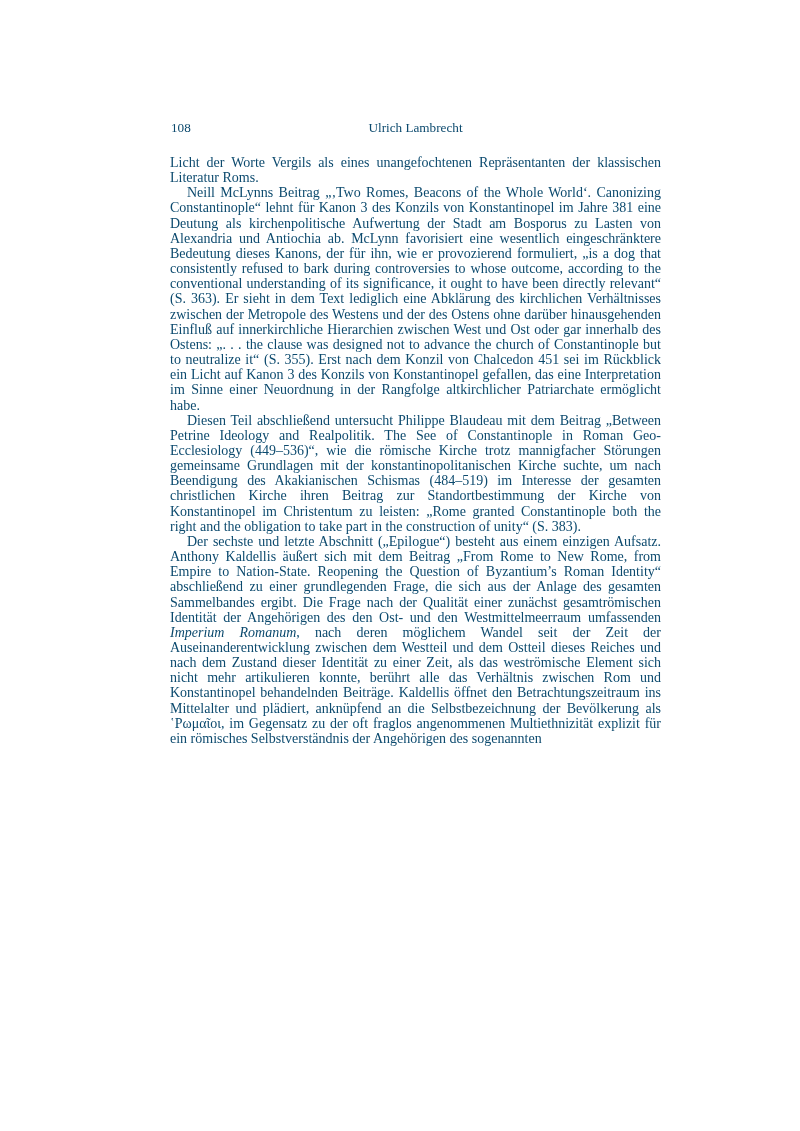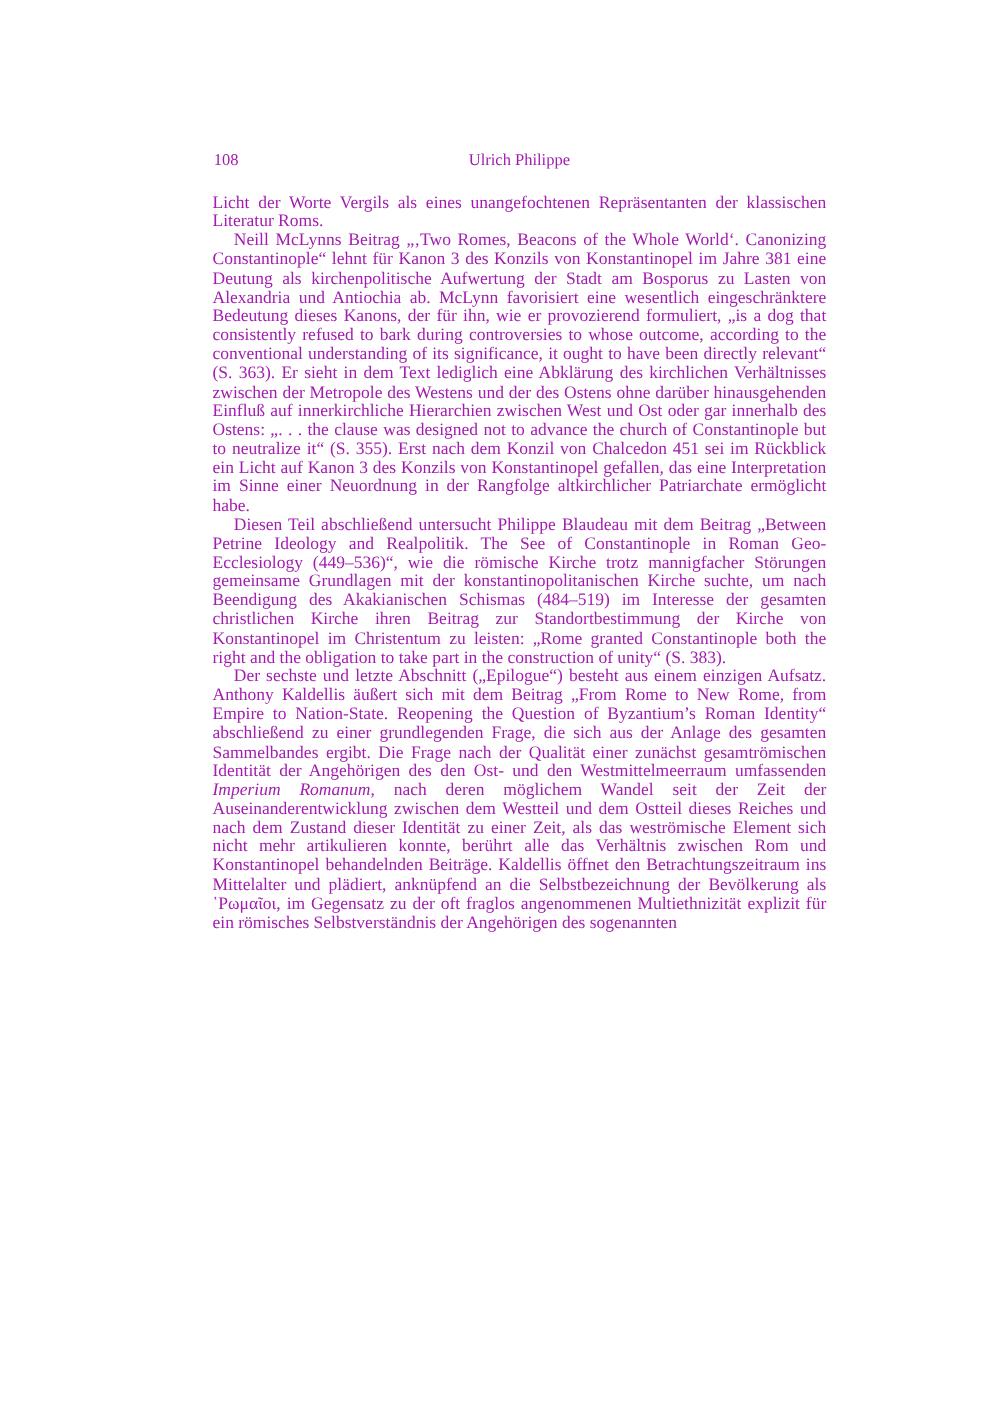--- a/index.html
+++ b/index.html
@@ -9,21 +9,21 @@
     height: 1131px;
     background: #ffffff;
     overflow: hidden;
     position: relative;
   }
   .page {
     position: absolute;
     left: 170px;
     top: 120px;
     width: 491px;
-    color: #a21caf;
+    color: #0c4a6e;
     font-family: "Liberation Serif", "DejaVu Serif", serif;
   }
   .running-header {
     position: relative;
     height: 16px;
     font-size: 13.2px;
     line-height: 16px;
     text-align: center;
     margin-bottom: 19px;
   }
@@ -42,21 +42,21 @@
   p.para { margin: 0; }
   p.para.indent { text-indent: 17px; }
   .italic { font-style: italic; }
 </style>
 </head>
 <body>
 
 <div class="page">
   <header class="running-header">
     <span class="page-number">108</span>
-    <span class="running-head">Ulrich Philippe</span>
+    <span class="running-head">Ulrich Lambrecht</span>
   </header>
   <main class="text-block">
       <p class="para"><span>Licht der Worte Vergils als eines unangefochtenen Repräsentanten der klassischen Literatur Roms.</span></p>
       <p class="para indent"><span>Neill McLynns Beitrag „‚Two Romes, Beacons of the Whole World‘. Canonizing Constantinople“ lehnt für Kanon 3 des Konzils von Konstantinopel im Jahre 381 eine Deutung als kirchenpolitische Aufwertung der Stadt am Bosporus zu Lasten von Alexandria und Antiochia ab. McLynn favorisiert eine wesentlich eingeschränktere Bedeutung dieses Kanons, der für ihn, wie er provozierend formuliert, „is a dog that consistently refused to bark during controversies to whose outcome, according to the conventional understanding of its significance, it ought to have been directly relevant“ (S. 363). Er sieht in dem Text lediglich eine Abklärung des kirchlichen Verhältnisses zwischen der Metropole des Westens und der des Ostens ohne darüber hinausgehenden Einfluß auf innerkirchliche Hierarchien zwischen West und Ost oder gar innerhalb des Ostens: „. . . the clause was designed not to advance the church of Constantinople but to neutralize it“ (S. 355). Erst nach dem Konzil von Chalcedon 451 sei im Rückblick ein Licht auf Kanon 3 des Konzils von Konstantinopel gefallen, das eine Interpretation im Sinne einer Neuordnung in der Rangfolge altkirchlicher Patriarchate ermöglicht habe.</span></p>
       <p class="para indent"><span>Diesen Teil abschließend untersucht Philippe Blaudeau mit dem Beitrag „Between Petrine Ideology and Realpolitik. The See of Constantinople in Roman Geo-Ecclesiology (449–536)“, wie die römische Kirche trotz mannigfacher Störungen gemeinsame Grundlagen mit der konstantinopolitanischen Kirche suchte, um nach Beendigung des Akakianischen Schismas (484–519) im Interesse der gesamten christlichen Kirche ihren Beitrag zur Standortbestimmung der Kirche von Konstantinopel im Christentum zu leisten: „Rome granted Constantinople both the right and the obligation to take part in the construction of unity“ (S. 383).</span></p>
       <p class="para indent"><span>Der sechste und letzte Abschnitt („Epilogue“) besteht aus einem einzigen Aufsatz. Anthony Kaldellis äußert sich mit dem Beitrag „From Rome to New Rome, from Empire to Nation-State. Reopening the Question of Byzantium’s Roman Identity“ abschließend zu einer grundlegenden Frage, die sich aus der Anlage des gesamten Sammelbandes ergibt. Die Frage nach der Qualität einer zunächst gesamtrömischen Identität der Angehörigen des den Ost- und den Westmittelmeerraum umfassenden </span><span class="italic">Imperium Romanum</span><span>, nach deren möglichem Wandel seit der Zeit der Auseinanderentwicklung zwischen dem Westteil und dem Ostteil dieses Reiches und nach dem Zustand dieser Identität zu einer Zeit, als das weströmische Element sich nicht mehr artikulieren konnte, berührt alle das Verhältnis zwischen Rom und Konstantinopel behandelnden Beiträge. Kaldellis öffnet den Betrachtungszeitraum ins Mittelalter und plädiert, anknüpfend an die Selbstbezeichnung der Bevölkerung als ῾Ρωμαῖοι, im Gegensatz zu der oft fraglos angenommenen Multiethnizität explizit für ein römisches Selbstverständnis der Angehörigen des sogenannten</span></p>
     </main>
 </div>
 
 </body></html>

